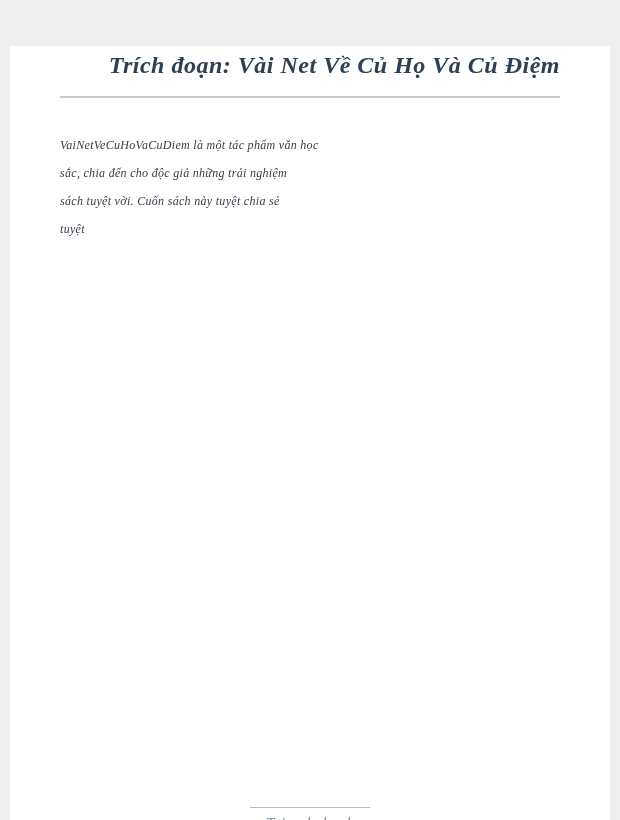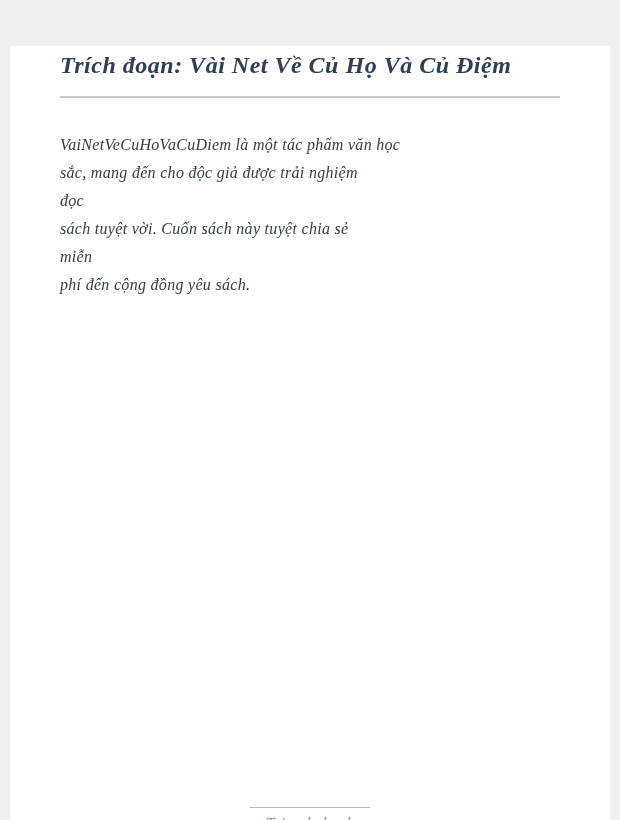--- a/index.html
+++ b/index.html
@@ -19,39 +19,39 @@
     margin: 10px auto;
     background: #ffffff;
   }
 
   .content {
     padding: 0 50px;
   }
 
   .page-title {
     margin-top: 46px;
-    text-align: left;
+    text-align: right;
     font-size: 24px;
     line-height: 38px;
     font-style: italic;
     font-weight: bold;
     letter-spacing: 0.5px;
     color: #2e4053;
   }
 
   .title-divider {
     margin-top: 12px;
     border: none;
     border-top: 2px solid #c9c9c9;
     height: 0;
   }
 
   .excerpt {
     margin-top: 33px;
-    font-size: 16px;
+    font-size: 12px;
     line-height: 28px;
     font-style: italic;
     letter-spacing: 0.3px;
     color: #333d47;
   }
 
   .excerpt-line {
     white-space: nowrap;
   }
 
@@ -79,25 +79,23 @@
 
 <div class="page">
   <div class="content">
 
     <h1 class="page-title">Trích đoạn: Vài Net Về Củ Họ Và Củ Điệm</h1>
 
     <hr class="title-divider">
 
     <div class="excerpt">
       <div class="excerpt-line">VaiNetVeCuHoVaCuDiem là một tác phẩm văn học</div>
-      <div class="excerpt-line">sắc, mang đến cho độc giả được trải nghiệm</div>
-      <div class="excerpt-line">đọc</div>
+      <div class="excerpt-line">sắc, chia đến cho độc giả những trải nghiệm</div>
       <div class="excerpt-line">sách tuyệt vời. Cuốn sách này tuyệt chia sẻ</div>
-      <div class="excerpt-line">miễn</div>
-      <div class="excerpt-line">phí đến cộng đồng yêu sách.</div>
+      <div class="excerpt-line">tuyệt</div>
     </div>
 
   </div>
 
   <div class="page-footer">
     <div class="footer-inner">Taisachnhanh</div>
   </div>
 </div>
 
 </body></html>

